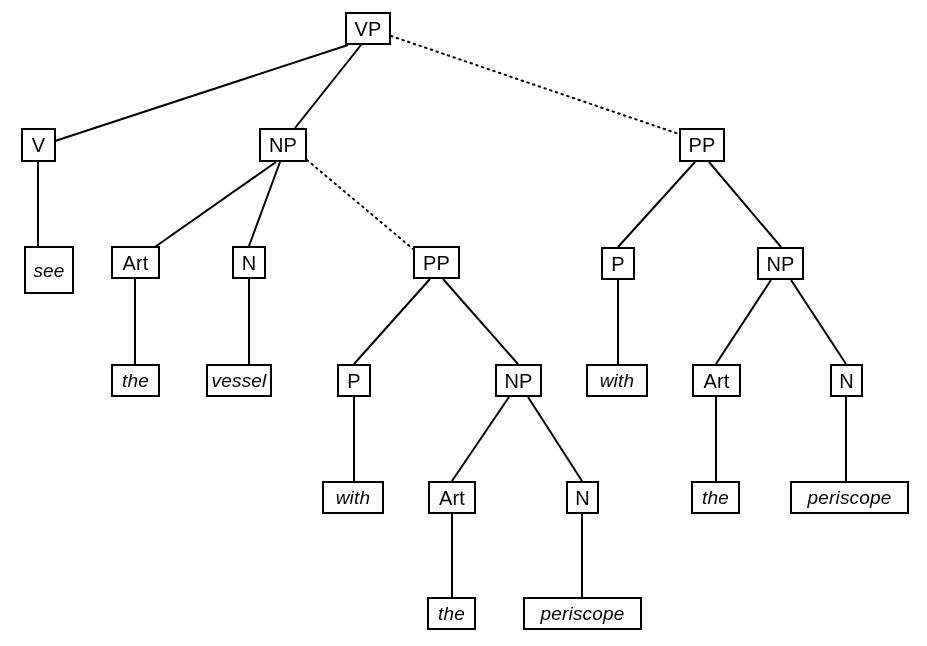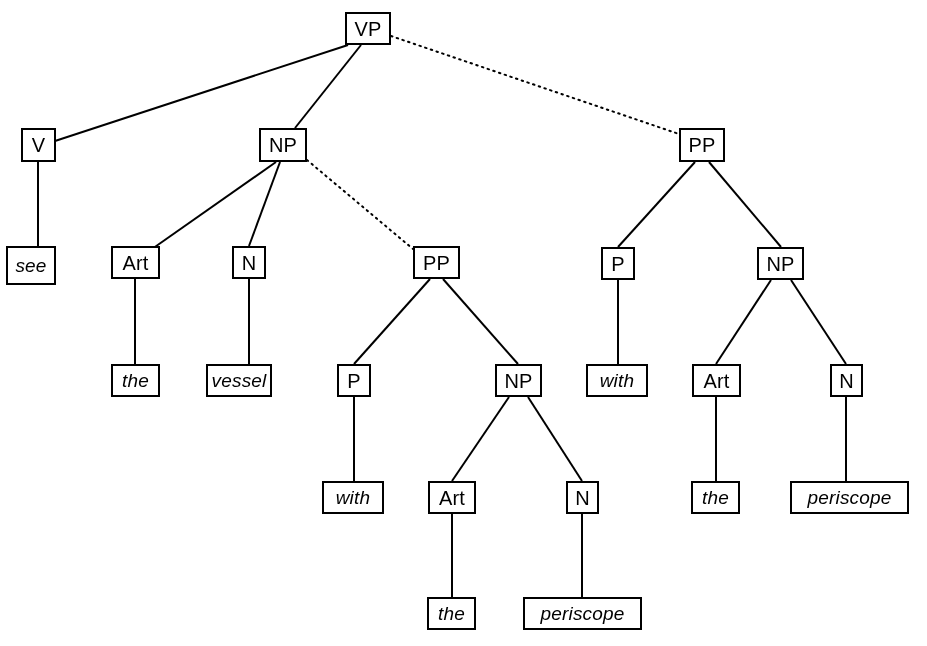--- a/index.html
+++ b/index.html
@@ -70,21 +70,21 @@
       <line x1="771" y1="280" x2="716" y2="364" stroke="#000000" stroke-width="2"></line>
       <line x1="791" y1="280" x2="846" y2="364" stroke="#000000" stroke-width="2"></line>
       <line x1="716" y1="397" x2="716" y2="481" stroke="#000000" stroke-width="2"></line>
       <line x1="846" y1="397" x2="846" y2="481" stroke="#000000" stroke-width="2"></line>
     </svg>
   <div id="node-layer">
       <div class="node" style="left: 345px; top: 12px; width: 46px; height: 33px;">VP</div>
       <div class="node" style="left: 21px; top: 128px; width: 35px; height: 34px;">V</div>
       <div class="node" style="left: 259px; top: 128px; width: 48px; height: 34px;">NP</div>
       <div class="node" style="left: 679px; top: 128px; width: 46px; height: 34px;">PP</div>
-      <div class="node leaf" style="left: 6px; top: 246px; width: 50px; height: 39px;">see</div>
+      <div class="node leaf" style="left: 24px; top: 246px; width: 50px; height: 48px;">see</div>
       <div class="node" style="left: 111px; top: 246px; width: 49px; height: 33px;">Art</div>
       <div class="node" style="left: 232px; top: 246px; width: 34px; height: 33px;">N</div>
       <div class="node" style="left: 413px; top: 246px; width: 47px; height: 33px;">PP</div>
       <div class="node" style="left: 601px; top: 247px; width: 34px; height: 33px;">P</div>
       <div class="node" style="left: 757px; top: 247px; width: 47px; height: 33px;">NP</div>
       <div class="node leaf" style="left: 111px; top: 364px; width: 49px; height: 33px;">the</div>
       <div class="node leaf" style="left: 206px; top: 364px; width: 66px; height: 33px;">vessel</div>
       <div class="node" style="left: 337px; top: 364px; width: 34px; height: 33px;">P</div>
       <div class="node" style="left: 495px; top: 364px; width: 47px; height: 33px;">NP</div>
       <div class="node leaf" style="left: 586px; top: 364px; width: 62px; height: 33px;">with</div>

